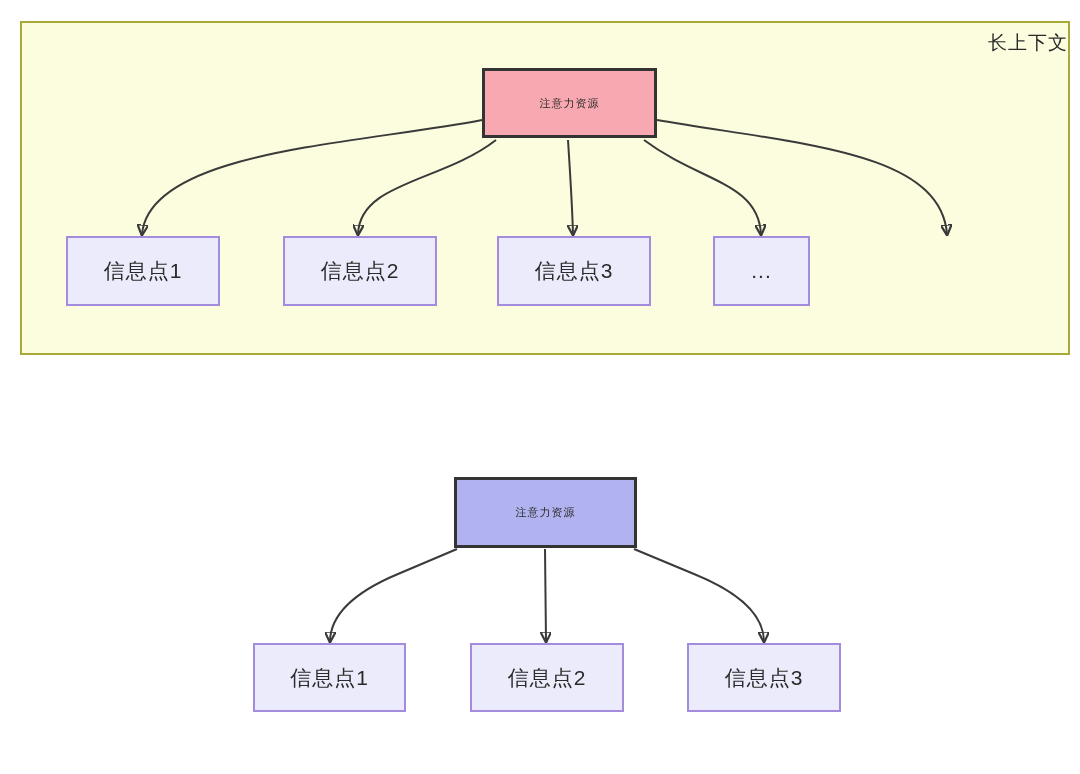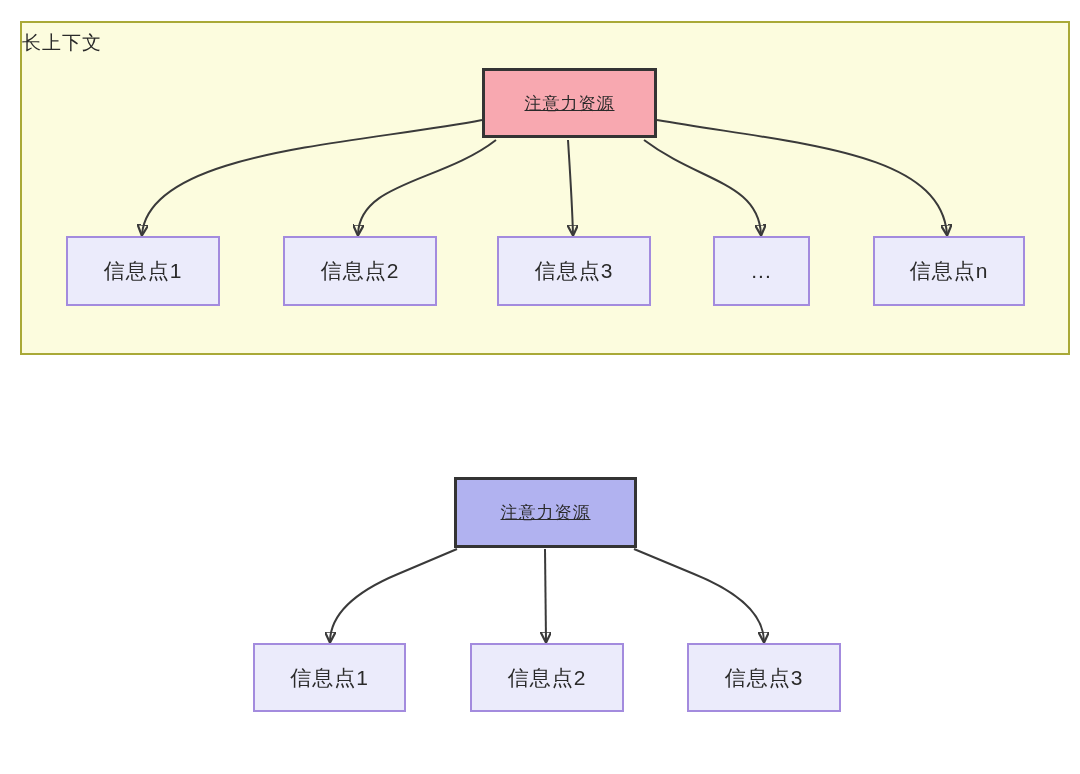--- a/index.html
+++ b/index.html
@@ -19,40 +19,39 @@
     position:absolute;
     background:#FCFCDE;
     border:2px solid #A9A937;
     z-index:1;
   }
   .group-title {
     position:absolute;
     top:7px;
     left:0;
     right:0;
-    text-align:left;
+    text-align:right;
     font-size:19px;
     font-weight:400;
     color:#2a2a2a;
     letter-spacing:1px;
   }
   .node {
     position:absolute;
     display:flex;
     align-items:center;
     justify-content:center;
     font-size:21px;
     letter-spacing:1px;
     color:#2a2a2a;
     z-index:3;
   }
   .source {
     border:3px solid #343434;
-    font-size:17px;
-    text-decoration:underline;
+    font-size:11px;
   }
   .source-pink   { background:#F8A8B0; }
   .source-violet { background:#B1B2F0; }
   .info {
     background:#EBEBFB;
     border:2px solid #A38BDE;
   }
   .arrows {
     position:absolute;
     left:0;
@@ -99,23 +98,20 @@
   </div>
   <div class="node info" style="left:283px; top:236px; width:154px; height:70px;">
     <span>信息点2</span>
   </div>
   <div class="node info" style="left:497px; top:236px; width:154px; height:70px;">
     <span>信息点3</span>
   </div>
   <div class="node info" style="left:713px; top:236px; width:97px; height:70px;">
     <span>...</span>
   </div>
-  <div class="node info" style="left:873px; top:236px; width:152px; height:70px;">
-    <span>信息点n</span>
-  </div>
 
   <div class="node source source-violet" style="left:454px; top:477px; width:183px; height:71px;">
     <span>注意力资源</span>
   </div>
 
   <div class="node info" style="left:253px; top:643px; width:153px; height:69px;">
     <span>信息点1</span>
   </div>
   <div class="node info" style="left:470px; top:643px; width:154px; height:69px;">
     <span>信息点2</span>

